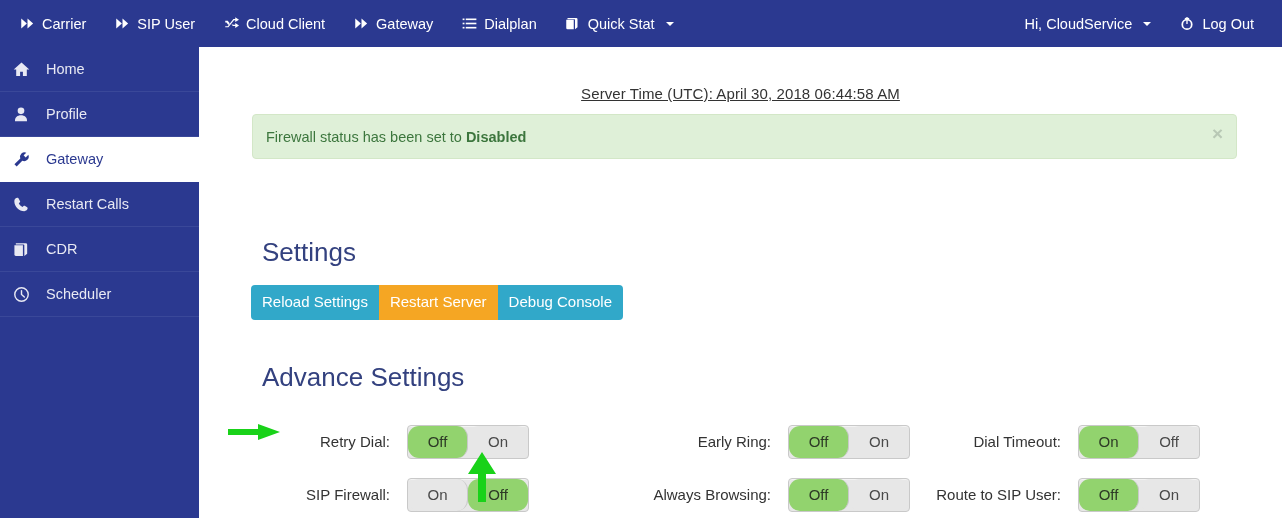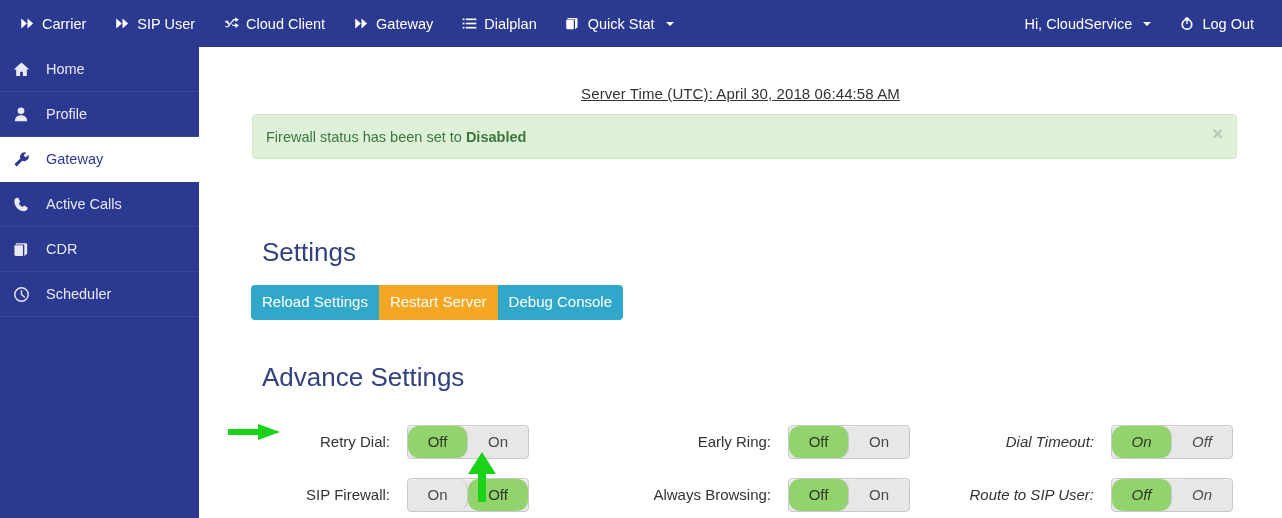--- a/index.html
+++ b/index.html
@@ -149,21 +149,21 @@
     width: 1083px;
   }
   .srow { display: flex; height: 53px; align-items: flex-end; }
   .cell {
     display: flex; align-items: center;
     justify-content: flex-end;
     height: 53px;
   }
   .cell.c1 { width: 330px; padding-right: 0; }
   .cell.c2 { width: 381px; }
-  .cell.c3 { width: 323px; font-style: italic; }
+  .cell.c3 { width: 290px; }
   .cell-label {
     font-size: 15px; color: #333333;
     margin-right: 17px; white-space: nowrap;
   }
   .toggle {
     display: inline-flex;
     border: 1px solid #c9c9c9;
     border-radius: 4px;
     overflow: hidden;
     background: #e7e7e7;
@@ -307,21 +307,21 @@
         </svg>
       </span>
       <span>Gateway</span>
     </div>
     <div class="side-item">
       <span class="sico">
         <svg width="16" height="17" viewBox="0 0 24 24" fill="#e8e9f3">
           <path d="M6.6 2 C4 2 2 4.5 2 7 c0 8 7 15 15 15 2.5 0 5-2 5-4.6 0-.6-.3-1.1-.8-1.4l-3.6-2c-.6-.3-1.3-.2-1.8.3l-1.5 1.6c-2.4-1.2-4.4-3.2-5.6-5.6l1.6-1.5c.5-.5.6-1.2.3-1.8l-2-3.6C8.3 2.4 7.7 2 7.1 2z"></path>
         </svg>
       </span>
-      <span>Active Calls</span>
+      <span>Restart Calls</span>
     </div>
     <div class="side-item">
       <span class="sico">
         <svg width="17" height="17" viewBox="0 0 24 24" fill="#e8e9f3">
           <path d="M4 3h14a2 2 0 0 1 2 2v13l-4 3V6a1 1 0 0 0-1-1H4z"></path>
           <path d="M2 6h12v15H4a2 2 0 0 1-2-2z"></path>
         </svg>
       </span>
       <span>CDR</span>
     </div>

